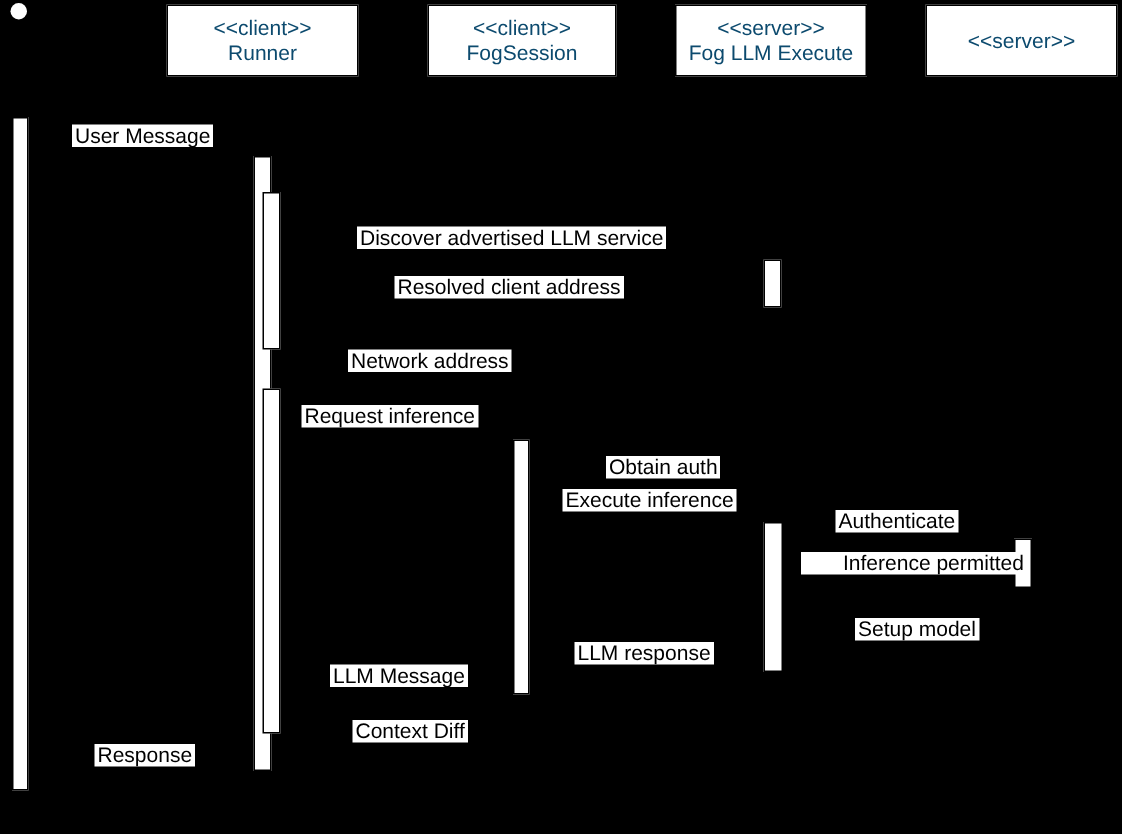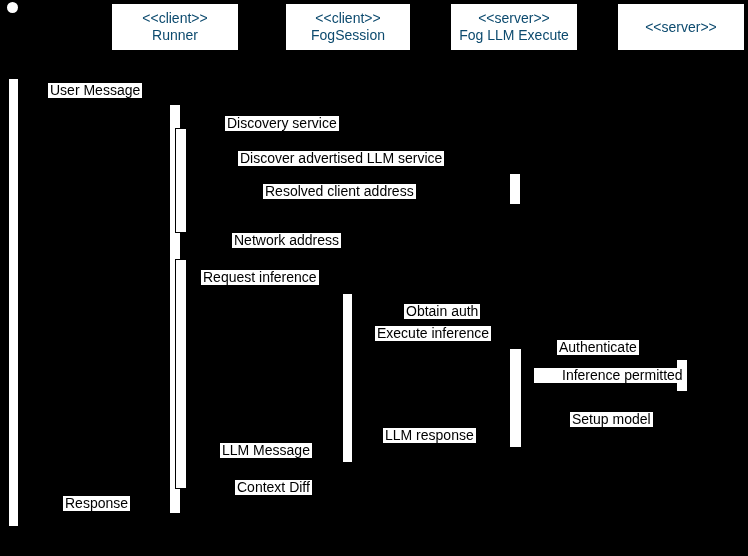--- a/index.html
+++ b/index.html
@@ -80,21 +80,20 @@
   <div class="bar" style="left:8px;   top:78px;  width:11px; height:449px;"></div>
   <div class="bar" style="left:169px; top:104px; width:12px; height:410px;"></div>
   <div class="bar" style="left:175px; top:128px; width:12px; height:105px;"></div>
   <div class="bar" style="left:175px; top:259px; width:12px; height:230px;"></div>
   <div class="bar" style="left:342px; top:293px; width:11px; height:170px;"></div>
   <div class="bar" style="left:509px; top:173px; width:12px; height:32px;"></div>
   <div class="bar" style="left:509px; top:348px; width:13px; height:100px;"></div>
   <div class="bar" style="left:676px; top:359px; width:12px; height:33px;"></div>
 
   <span class="msg" style="left:48px;  top:83px;">User Message</span>
-  <span class="msg" style="left:225px; top:116px;">Discovery service</span>
   <span class="msg" style="left:238px; top:151px;">Discover advertised LLM service</span>
   <span class="msg" style="left:263px; top:184px;">Resolved client address</span>
   <span class="msg" style="left:232px; top:233px;">Network address</span>
   <span class="msg" style="left:201px; top:270px;">Request inference</span>
   <span class="msg" style="left:404px; top:304px;">Obtain auth</span>
   <span class="msg" style="left:375px; top:326px;">Execute inference</span>
   <span class="msg" style="left:557px; top:340px;">Authenticate</span>
   <span class="msg" style="left:534px; top:368px;padding-left:28px;">Inference permitted</span>
   <span class="msg" style="left:570px; top:412px;">Setup model</span>
   <span class="msg" style="left:383px; top:428px;">LLM response</span>

